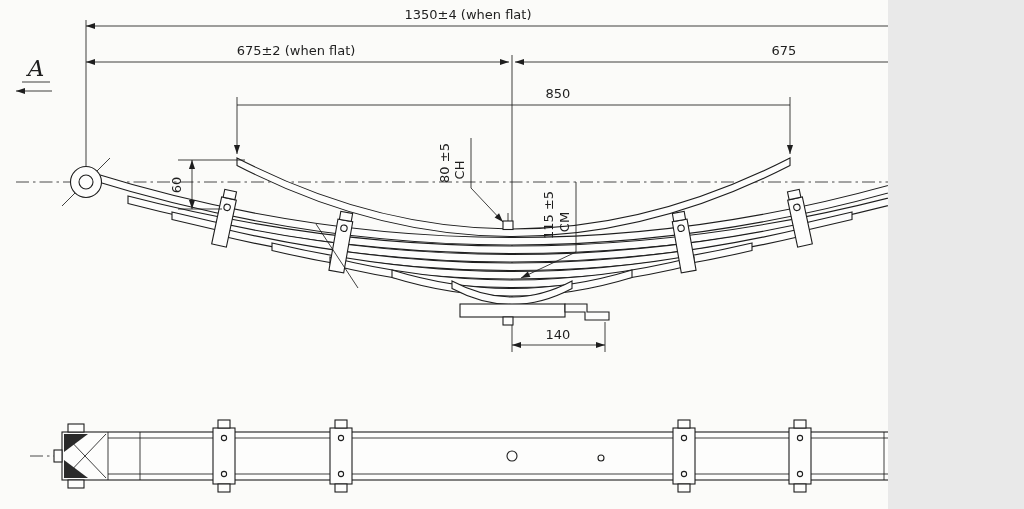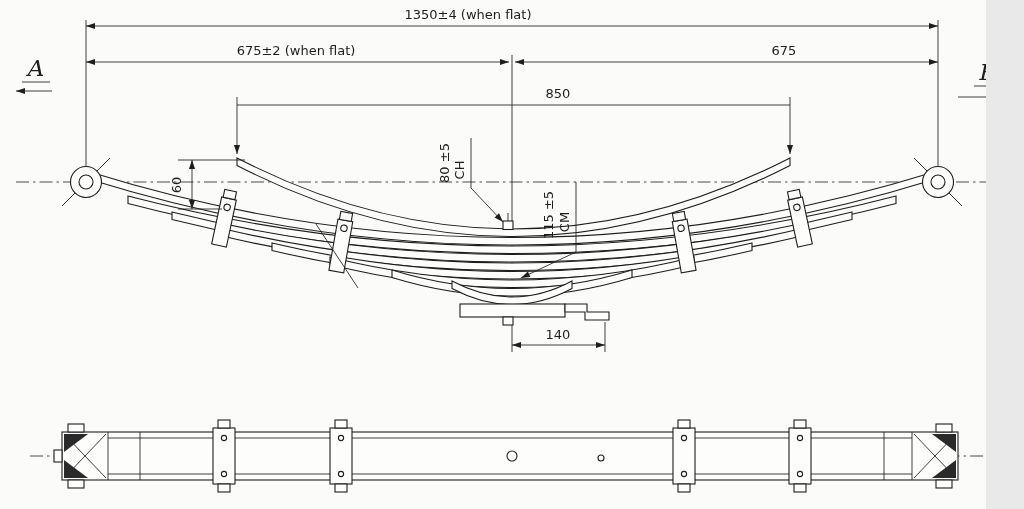--- a/index.html
+++ b/index.html
@@ -1,21 +1,21 @@
 <!DOCTYPE html>
 <html style="--line: #1e1e1e; --bg: #fbfbf9;"><head>
 <meta charset="utf-8">
 <style>
   :root{
     --line:#1e1e1e;
     --bg:#fbfbf9;
   }
   html,body{margin:0;padding:0;background:#e9e9e9;}
   .sheet{
-    width:986px;height:509px;
+    width:888px;height:509px;
     background:var(--bg);
     position:relative;
     font-family:"DejaVu Sans", sans-serif;
     overflow:hidden;
   }
   svg{display:block;}
   svg text{
     fill:var(--line);
     font-family:"DejaVu Sans", sans-serif;
     font-size:13px;

